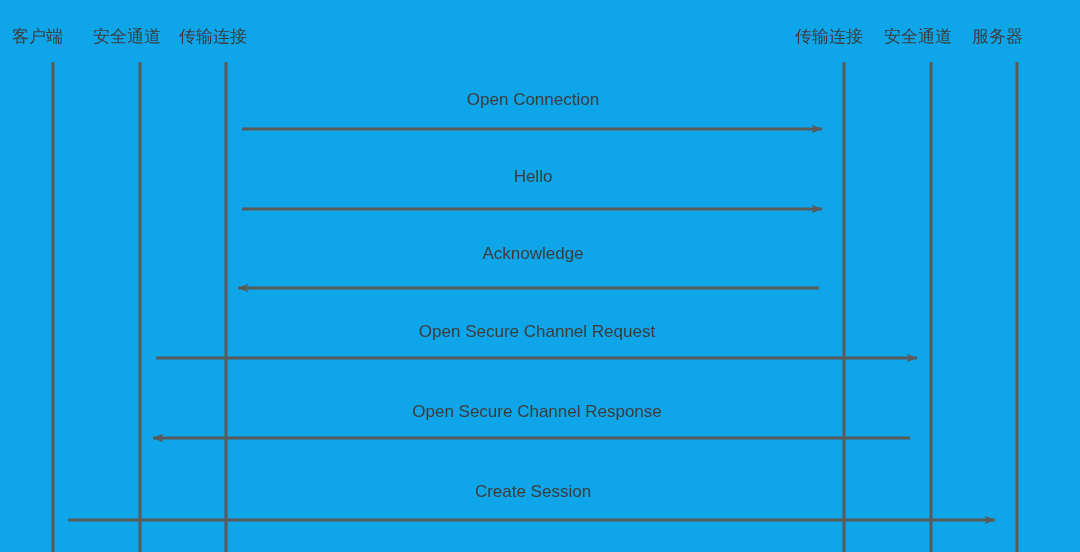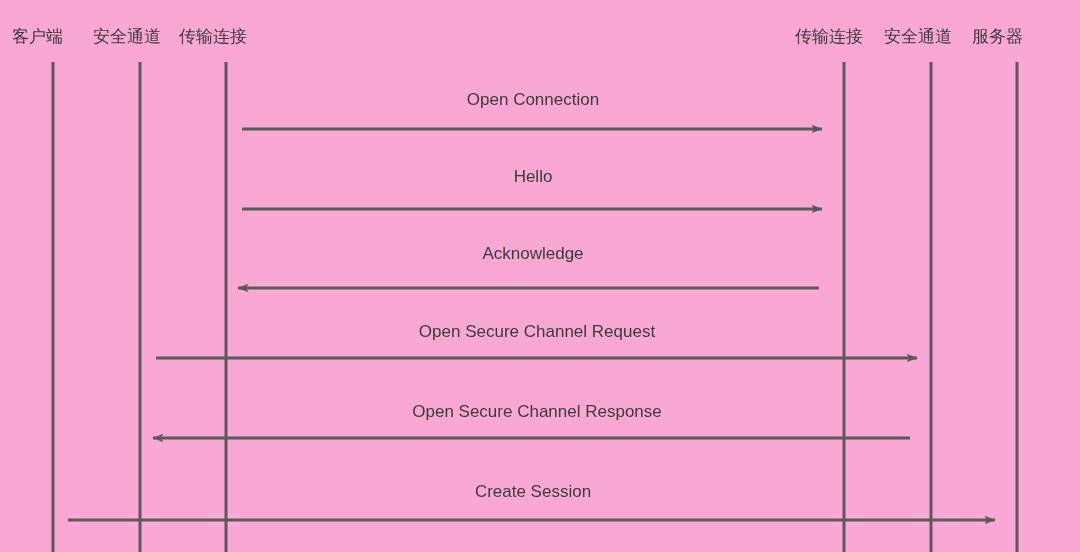--- a/index.html
+++ b/index.html
@@ -10,21 +10,21 @@
   body {
     width: 1080px;
     height: 552px;
     font-family: "Liberation Sans", "DejaVu Sans", sans-serif;
     overflow: hidden;
   }
   #diagram-root {
     position: relative;
     width: 1080px;
     height: 552px;
-    background: #f9a8d4;
+    background: #0ea5e9;
   }
   svg#sequence-svg {
     position: absolute;
     top: 0;
     left: 0;
     width: 1080px;
     height: 552px;
     display: block;
   }
   .participant-label {

